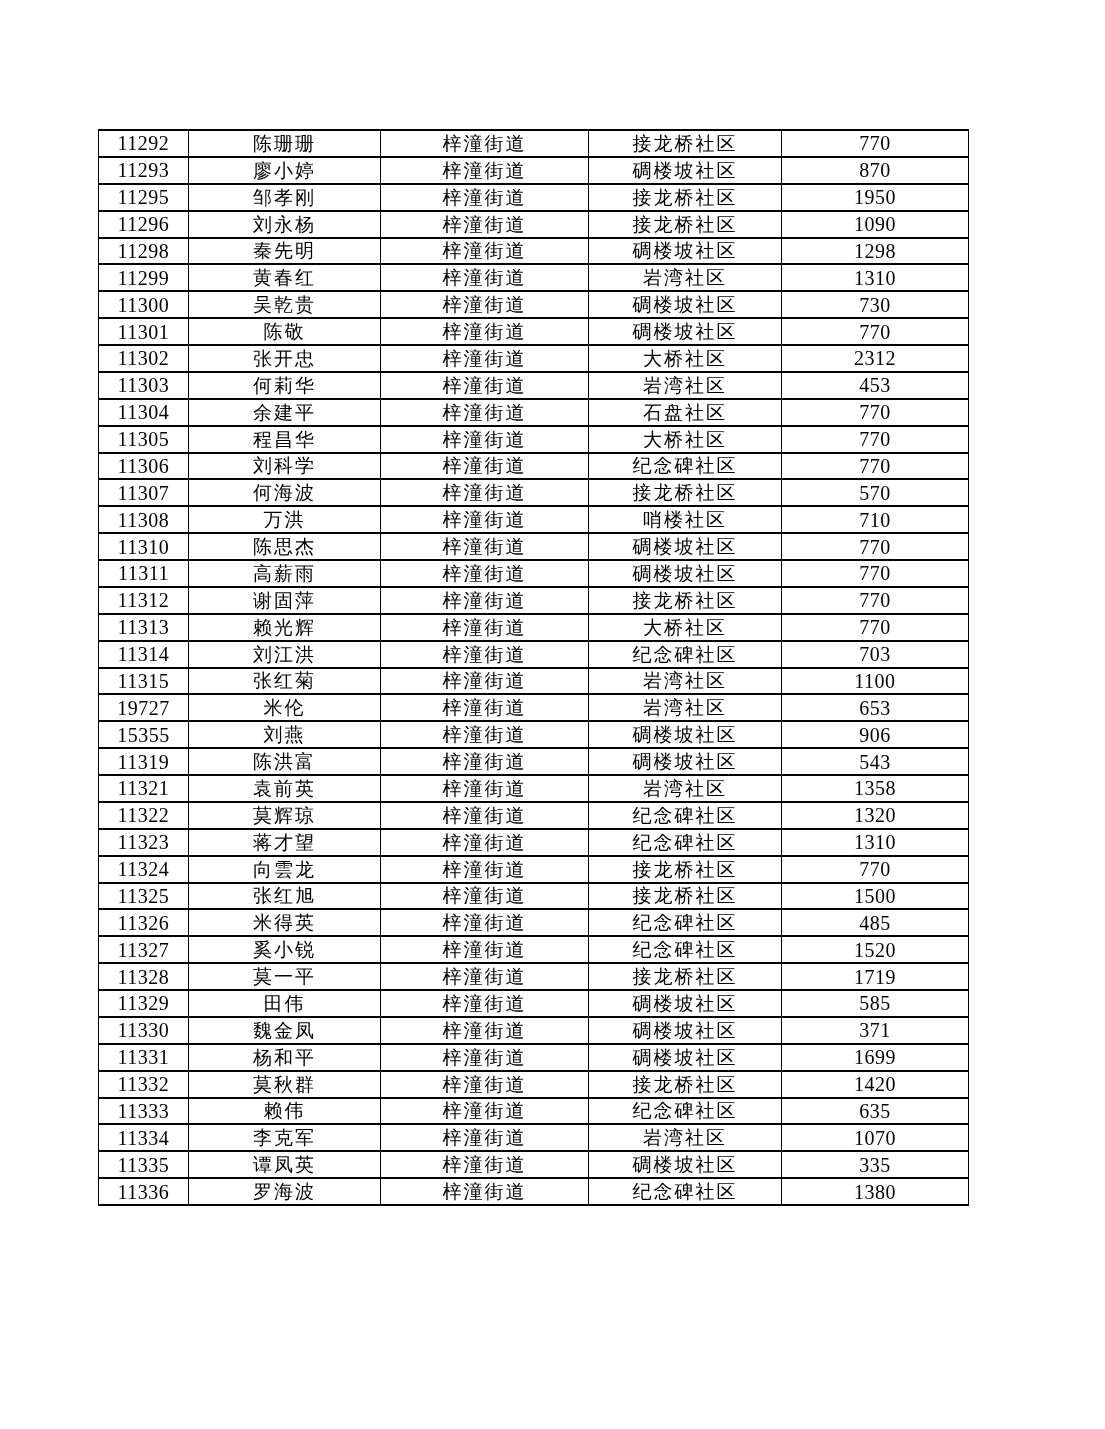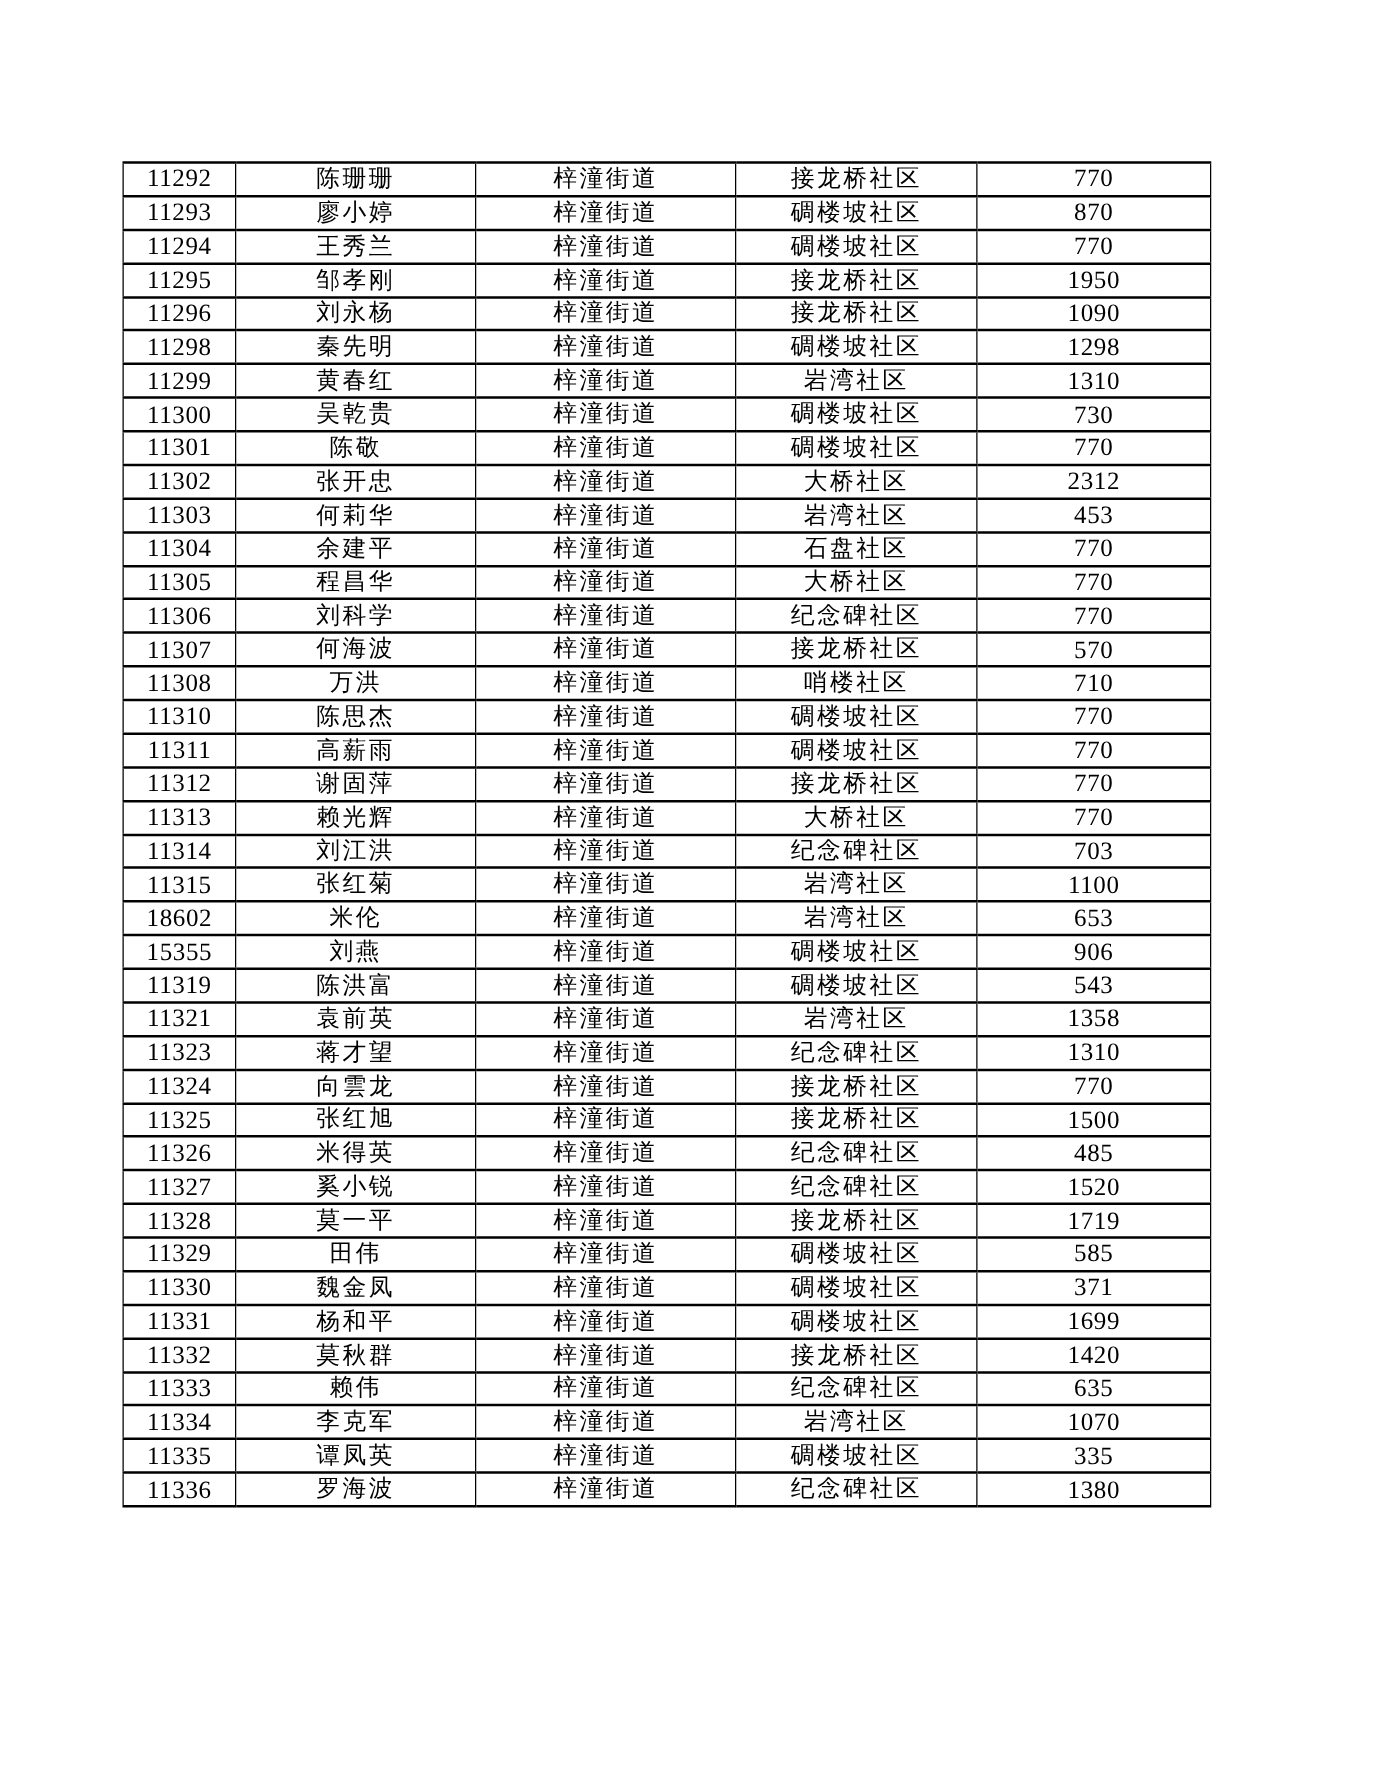--- a/index.html
+++ b/index.html
@@ -71,27 +71,20 @@
     <td class="num">770</td>
   </tr>
         <tr>
     <td class="num">11293</td>
     <td class="zh">廖小婷</td>
     <td class="zh">梓潼街道</td>
     <td class="zh">碉楼坡社区</td>
     <td class="num">870</td>
   </tr>
         <tr>
-    <td class="num">11294</td>
-    <td class="zh">王秀兰</td>
-    <td class="zh">梓潼街道</td>
-    <td class="zh">碉楼坡社区</td>
-    <td class="num">770</td>
-  </tr>
-        <tr>
     <td class="num">11295</td>
     <td class="zh">邹孝刚</td>
     <td class="zh">梓潼街道</td>
     <td class="zh">接龙桥社区</td>
     <td class="num">1950</td>
   </tr>
         <tr>
     <td class="num">11296</td>
     <td class="zh">刘永杨</td>
     <td class="zh">梓潼街道</td>
@@ -211,21 +204,21 @@
     <td class="num">703</td>
   </tr>
         <tr>
     <td class="num">11315</td>
     <td class="zh">张红菊</td>
     <td class="zh">梓潼街道</td>
     <td class="zh">岩湾社区</td>
     <td class="num">1100</td>
   </tr>
         <tr>
-    <td class="num">18602</td>
+    <td class="num">19727</td>
     <td class="zh">米伦</td>
     <td class="zh">梓潼街道</td>
     <td class="zh">岩湾社区</td>
     <td class="num">653</td>
   </tr>
         <tr>
     <td class="num">15355</td>
     <td class="zh">刘燕</td>
     <td class="zh">梓潼街道</td>
     <td class="zh">碉楼坡社区</td>
@@ -237,20 +230,27 @@
     <td class="zh">梓潼街道</td>
     <td class="zh">碉楼坡社区</td>
     <td class="num">543</td>
   </tr>
         <tr>
     <td class="num">11321</td>
     <td class="zh">袁前英</td>
     <td class="zh">梓潼街道</td>
     <td class="zh">岩湾社区</td>
     <td class="num">1358</td>
+  </tr>
+        <tr>
+    <td class="num">11322</td>
+    <td class="zh">莫辉琼</td>
+    <td class="zh">梓潼街道</td>
+    <td class="zh">纪念碑社区</td>
+    <td class="num">1320</td>
   </tr>
         <tr>
     <td class="num">11323</td>
     <td class="zh">蒋才望</td>
     <td class="zh">梓潼街道</td>
     <td class="zh">纪念碑社区</td>
     <td class="num">1310</td>
   </tr>
         <tr>
     <td class="num">11324</td>

